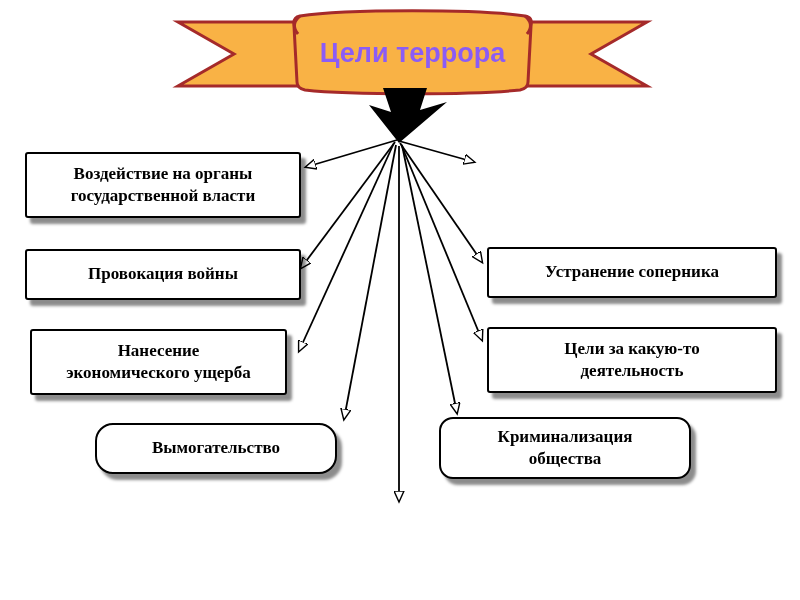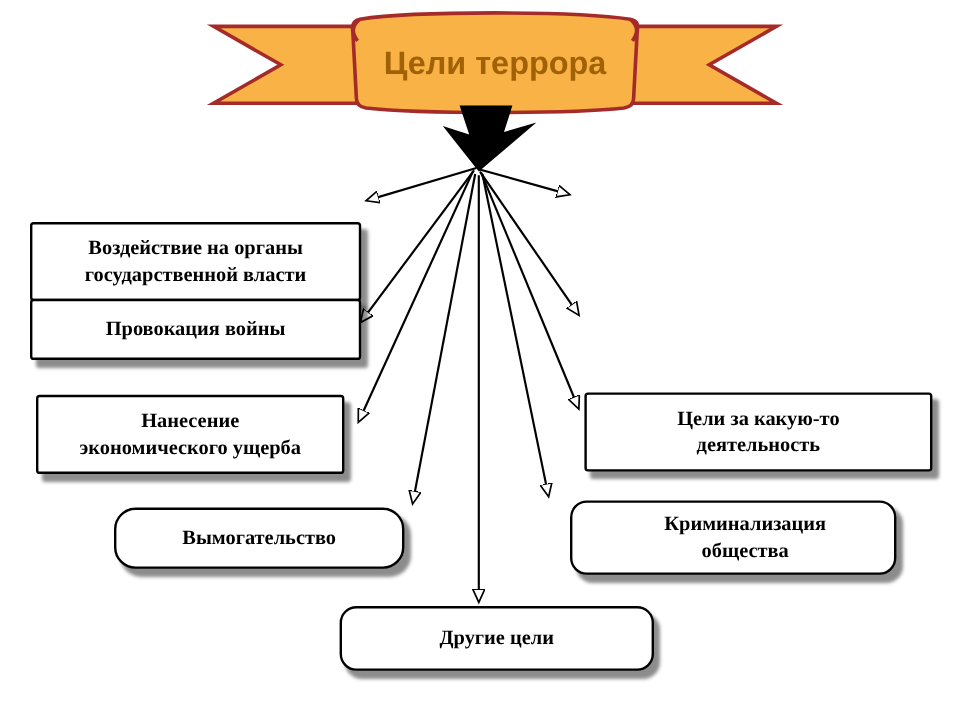--- a/index.html
+++ b/index.html
@@ -37,39 +37,39 @@
   }
   .goal-label {
     font-weight: bold;
     font-size: 17px;
     line-height: 1.32;
     color: #000000;
     white-space: pre-line;
     padding: 2px 6px;
   }
   
-  #box-state-authority  { left: 25px;  top: 152px; width: 272px; height: 62px; margin-top: 33px; }
+  #box-state-authority  { left: 25px;  top: 152px; width: 272px; height: 62px; }
   #box-moral-psych      { left: 480px; top: 147px; width: 292px; height: 70px; }
   #box-war-provocation  { left: 25px;  top: 249px; width: 272px; height: 47px; text-align: right; }
   #box-rival-elimination{ left: 487px; top: 247px; width: 286px; height: 47px; }
   #box-economic-damage  { left: 30px;  top: 329px; width: 253px; height: 62px; justify-content: center; }
   #box-revenge          { left: 487px; top: 327px; width: 286px; height: 62px; }
   #box-extortion        { left: 95px;  top: 423px; width: 238px; height: 47px; border-radius: 18px; }
-  #box-criminalization  { left: 475px; top: 417px; width: 248px; height: 58px; padding-left: 20px; }
+  #box-criminalization  { left: 439px; top: 417px; width: 248px; height: 58px; }
   #box-other-goals      { left: 283px; top: 505px; width: 258px; height: 50px; }
 
   #banner-title {
     position: absolute;
     left: 280px; top: 38px;
     width: 265px;
     text-align: center;
     font-family: "Liberation Sans", sans-serif;
     font-weight: bold;
     font-size: 27px;
-    color: #a16207;
+    color: #8b5cf6;
     z-index: 3;
   }
 </style>
 </head>
 <body>
 
 <div id="slide">
 
   <svg id="diagram-svg" viewBox="0 0 800 600" xmlns="http://www.w3.org/2000/svg">
     <defs>
@@ -112,37 +112,37 @@
   <div class="goal-box" id="box-state-authority">
     <span class="goal-label">Воздействие на органы
 государственной власти</span>
   </div>
 
 
   <div class="goal-box" id="box-war-provocation">
     <span class="goal-label">Провокация войны</span>
   </div>
 
+  <div class="goal-box" id="box-rival-elimination">
+    <span class="goal-label">Устранение соперника</span>
+  </div>
 
   <div class="goal-box" id="box-economic-damage">
     <span class="goal-label">Нанесение
 экономического ущерба</span>
   </div>
 
   <div class="goal-box" id="box-revenge">
     <span class="goal-label">Цели за какую-то
 деятельность</span>
   </div>
 
   <div class="goal-box" id="box-extortion">
     <span class="goal-label">Вымогательство</span>
   </div>
 
   <div class="goal-box rounded" id="box-criminalization">
     <span class="goal-label">Криминализация
 общества</span>
   </div>
 
-  <div class="goal-box rounded" id="box-other-goals">
-    <span class="goal-label">Другие цели</span>
-  </div>
 
 </div>
 
 </body></html>

